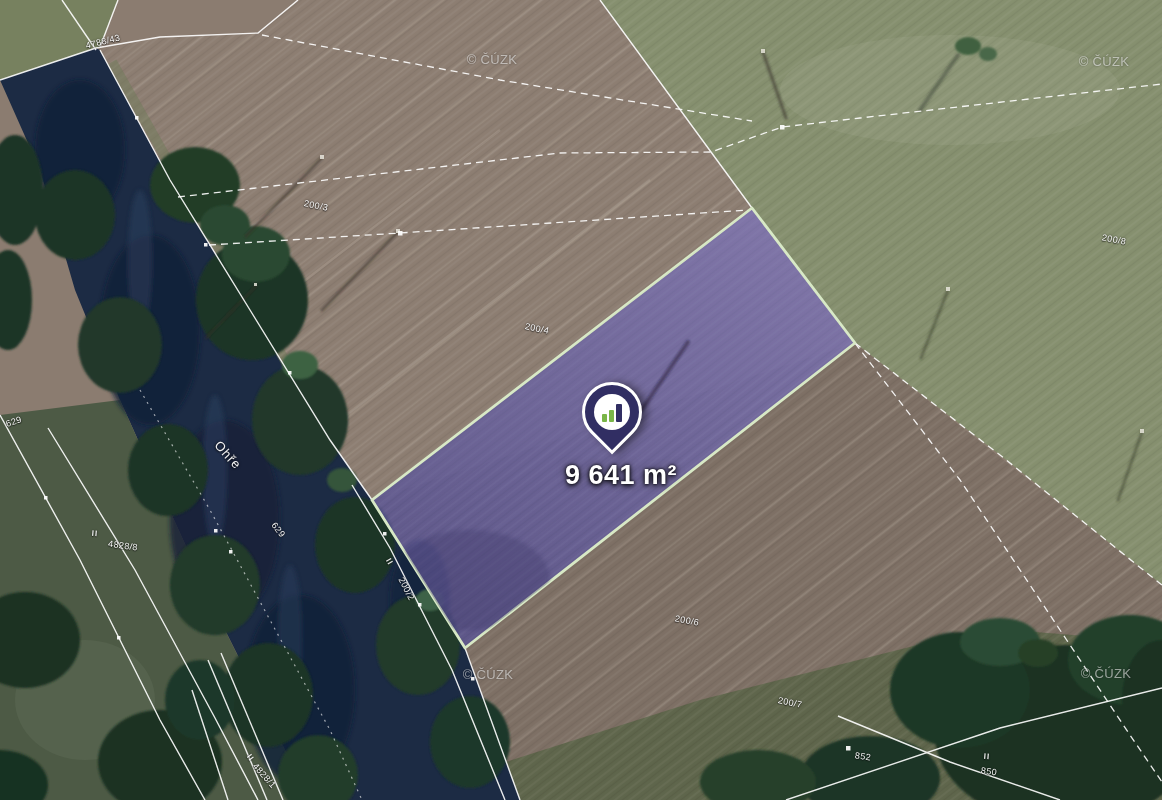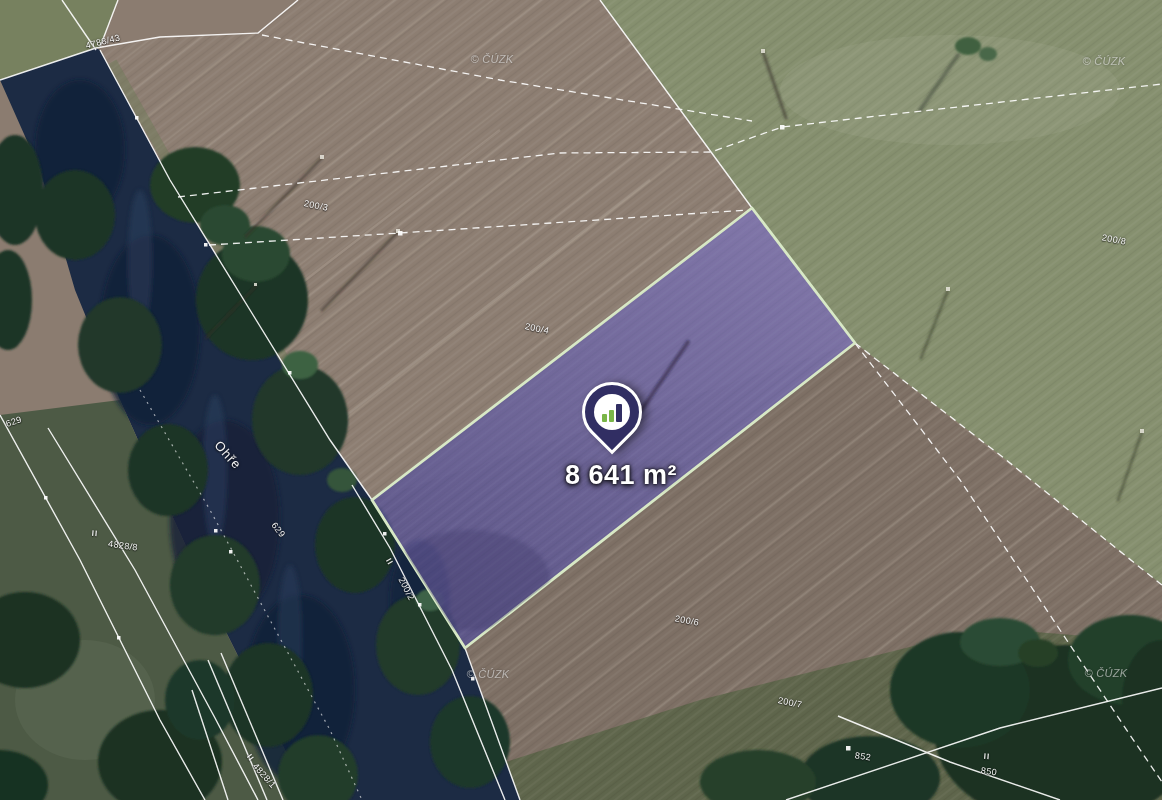--- a/index.html
+++ b/index.html
@@ -6,22 +6,22 @@
   #map{position:relative;width:1162px;height:800px;overflow:hidden;
        font-family:"Liberation Sans",sans-serif;}
   #bg{position:absolute;left:0;top:0;z-index:0;}
   .plabel{position:absolute;z-index:10;font-size:9px;line-height:1;color:#fff;
           white-space:nowrap;letter-spacing:.4px;opacity:.95;
           text-shadow:0 0 2px rgba(0,0,0,.85),0 1px 1px rgba(0,0,0,.6);}
   .tick{font-size:8px;letter-spacing:1px;font-weight:bold;opacity:.9;}
   .river-label{position:absolute;z-index:10;font-size:13px;color:rgba(255,255,255,.95);
           letter-spacing:1px;white-space:nowrap;
           text-shadow:0 0 3px rgba(0,0,0,.8),0 1px 2px rgba(0,0,0,.6);}
-  .copyright{position:absolute;z-index:10;font-size:11px;color:rgba(255,255,255,.55);
-          white-space:nowrap;letter-spacing:.3px;text-shadow:0 0 2px rgba(0,0,0,.4);font-style:italic;}
+  .copyright{position:absolute;z-index:10;font-size:13px;color:rgba(255,255,255,.55);
+          white-space:nowrap;letter-spacing:.3px;text-shadow:0 0 2px rgba(0,0,0,.4);}
   .area-label{position:absolute;left:621px;top:475px;z-index:25;
           transform:translate(-50%,-50%);
           font-size:27px;font-weight:700;color:#fff;letter-spacing:.5px;white-space:nowrap;
           text-shadow:0 0 3px rgba(0,0,0,.95),0 2px 5px rgba(0,0,0,.75),0 0 9px rgba(0,0,0,.5);}
   .pin-wrap{position:absolute;left:612px;top:455px;width:0;height:0;z-index:30;}
   .pin{position:absolute;left:-30px;top:-73px;width:60px;height:60px;box-sizing:border-box;
        background:#312e63;border:3px solid #fff;border-radius:50% 50% 50% 0;
        transform:rotate(-45deg);box-shadow:3px 4px 9px rgba(0,0,0,.45);}
   .pin-circle{position:absolute;left:50%;top:50%;width:36px;height:36px;margin:-18px 0 0 -18px;
        background:#fff;border-radius:50%;transform:rotate(45deg);
@@ -227,15 +227,15 @@
   <div class="pin-wrap">
     <div class="pin">
       <div class="pin-circle">
         <span class="bar bar1"></span>
         <span class="bar bar2"></span>
         <span class="bar bar3"></span>
       </div>
     </div>
   </div>
 
-  <div class="area-label">8 641 m²</div>
+  <div class="area-label">9 641 m²</div>
 
 </div>
 
 </body></html>

